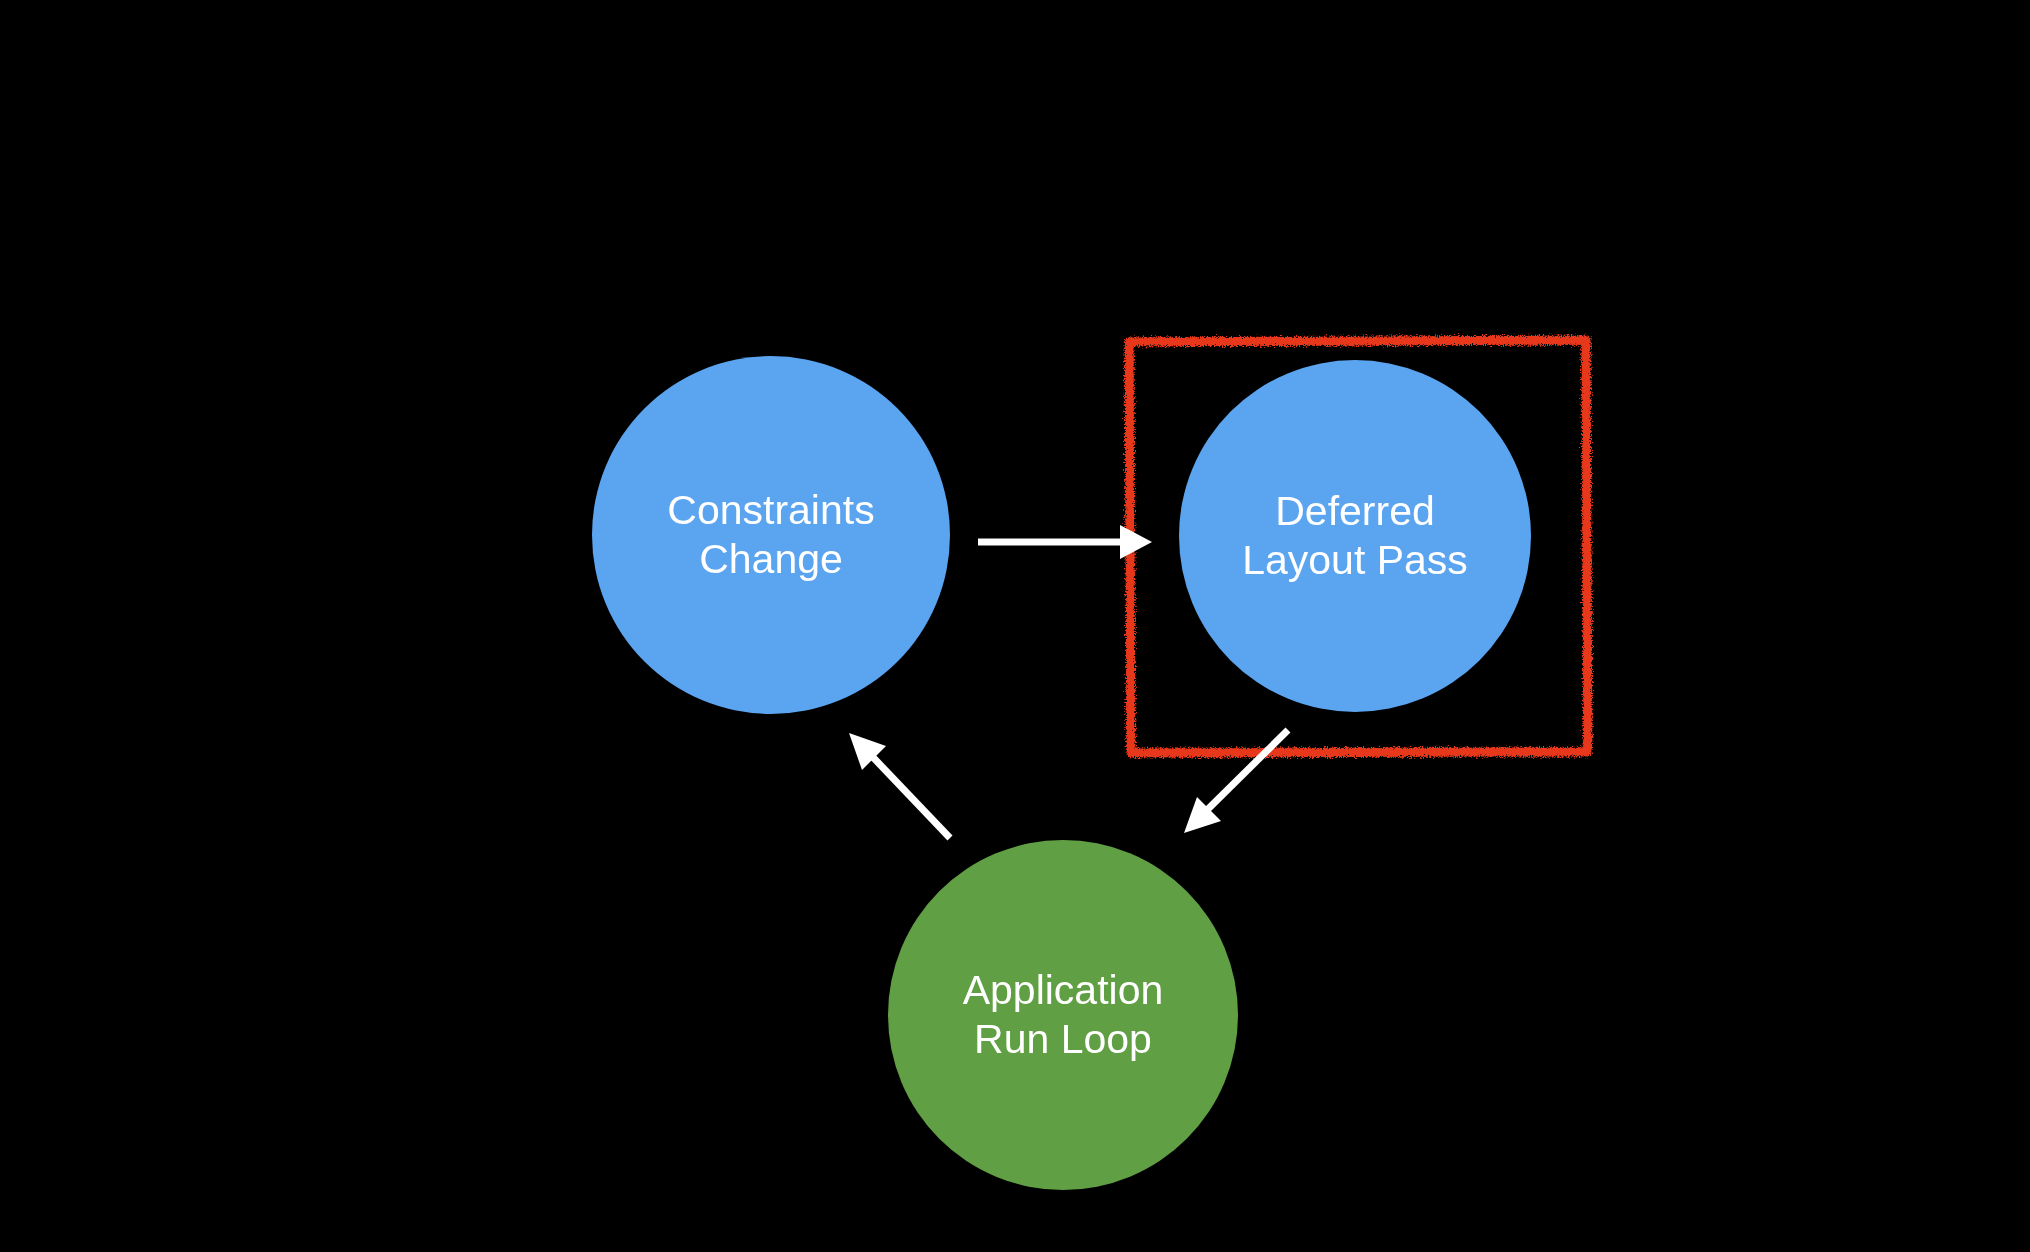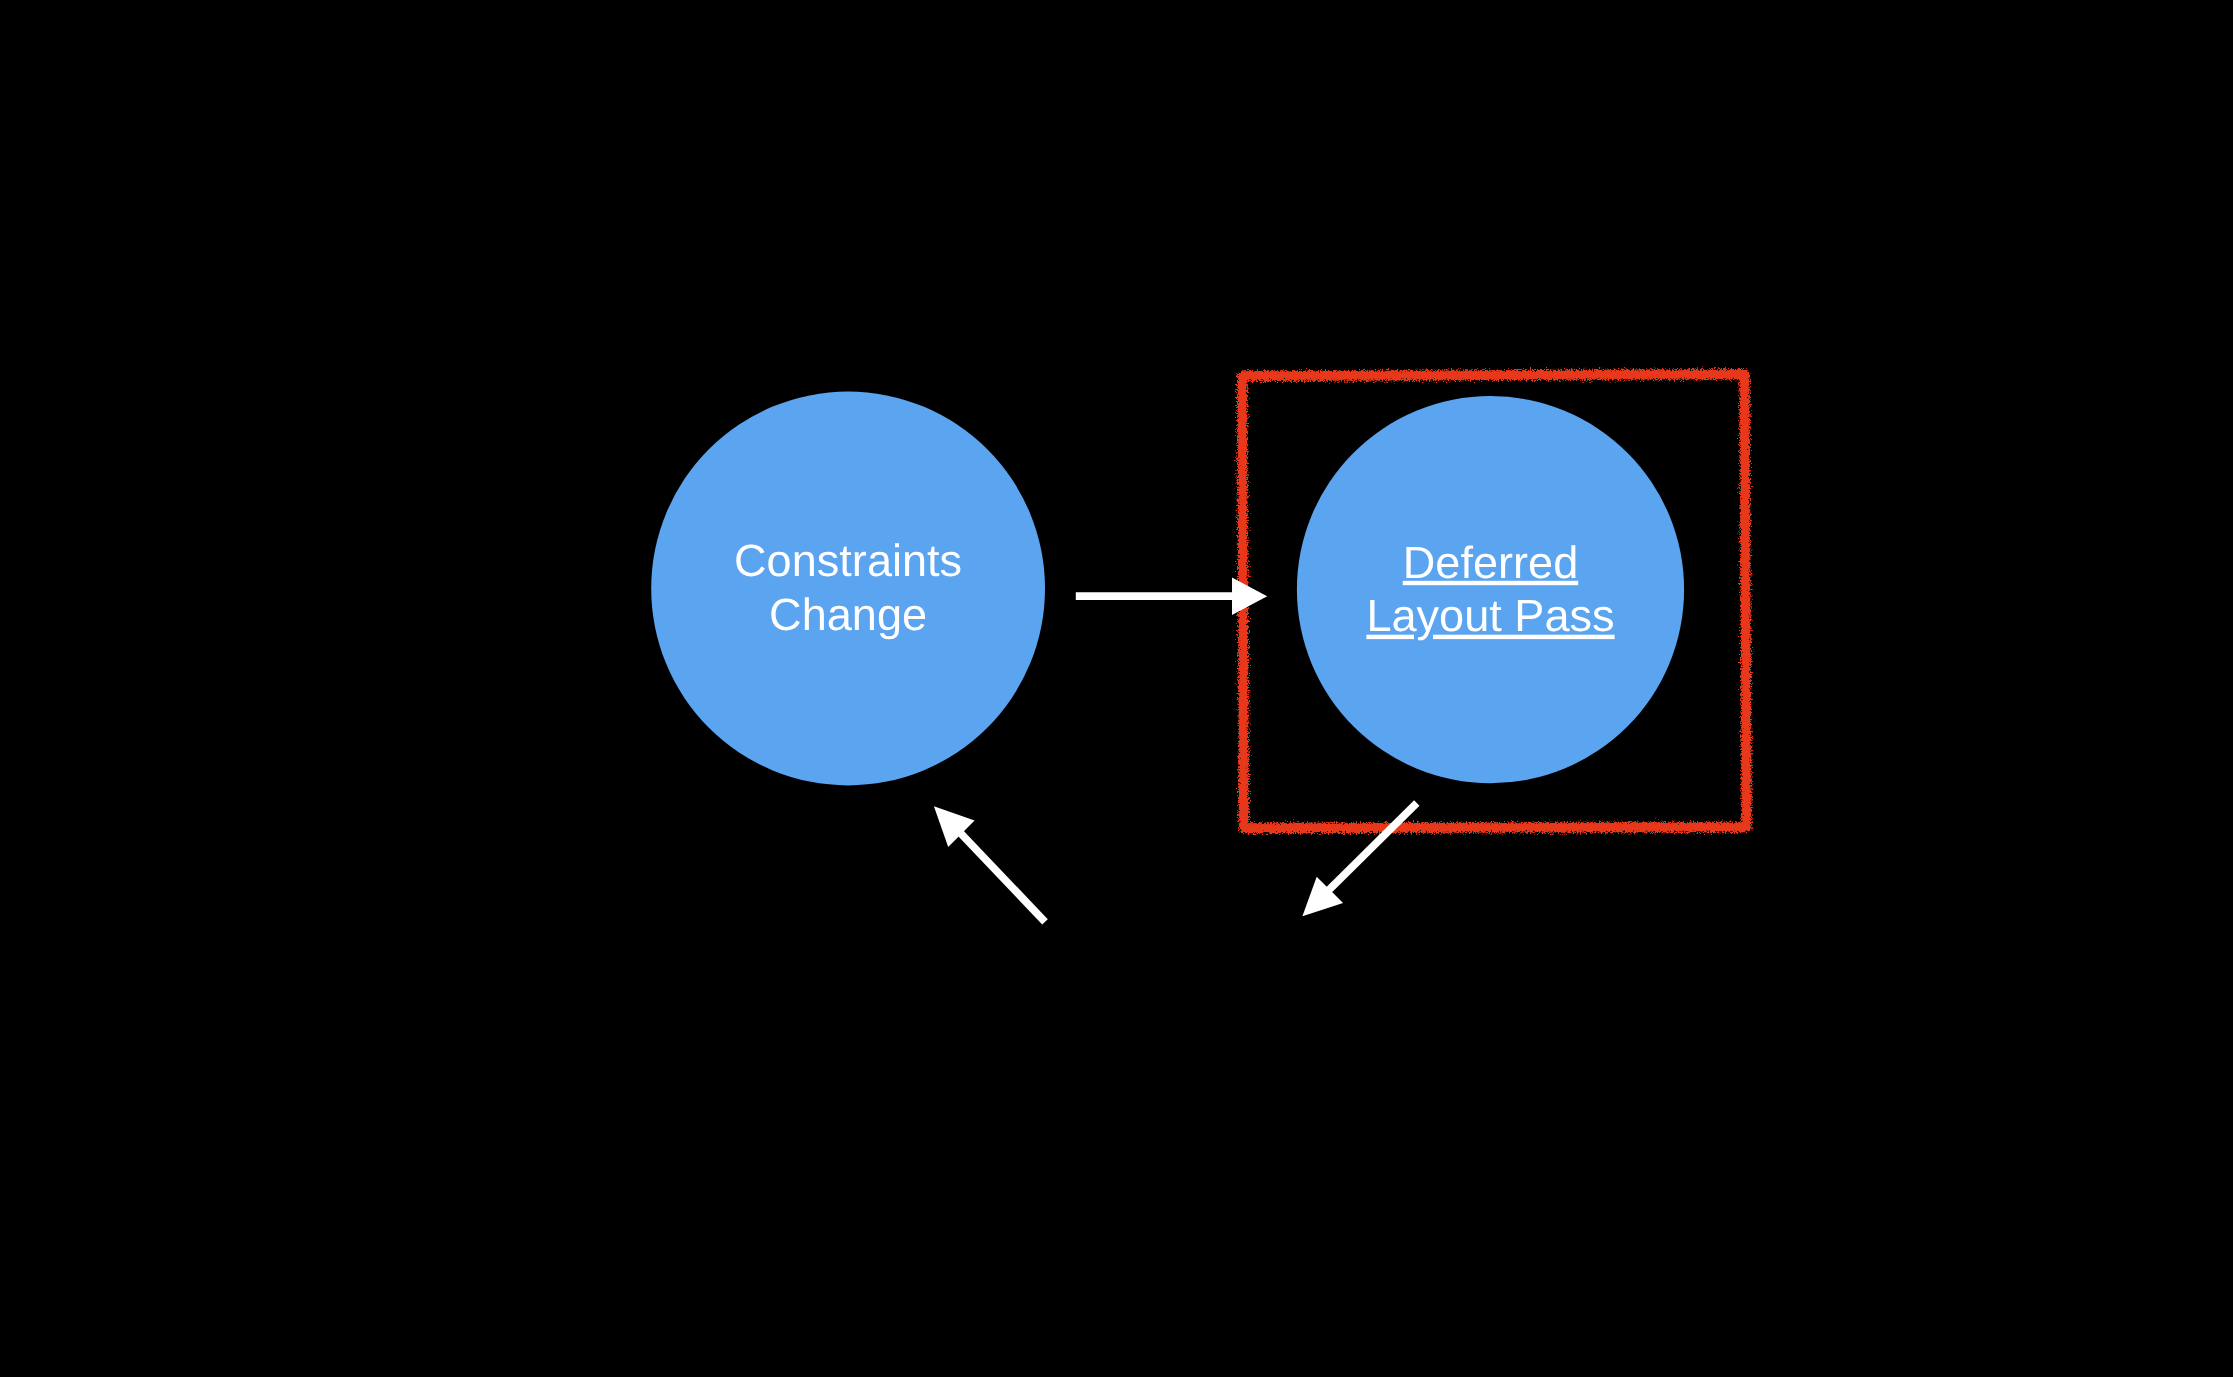--- a/index.html
+++ b/index.html
@@ -69,21 +69,20 @@
     left: 592px;
     top: 356px;
     width: 358px;
     height: 358px;
   }
   #node-deferred-layout-pass {
     left: 1179px;
     top: 360px;
     width: 352px;
     height: 352px;
-    text-decoration: underline;
   }
   #node-application-run-loop {
     left: 888px;
     top: 840px;
     width: 350px;
     height: 350px;
   }
 
   
   #highlight-box {
@@ -137,20 +136,24 @@
     <div class="node" id="node-constraints-change" style="background:#5ba4f0;">
       <span class="node-label">Constraints
 Change</span>
     </div>
 
     <div class="node" id="node-deferred-layout-pass" style="background:#5ba4f0;">
       <span class="node-label">Deferred
 Layout Pass</span>
     </div>
 
+    <div class="node" id="node-application-run-loop" style="background:#609f43;">
+      <span class="node-label">Application
+Run Loop</span>
+    </div>
 
     <svg id="arrows-layer" viewBox="0 0 2030 1252" xmlns="http://www.w3.org/2000/svg">
 
       <g>
         <line x1="978" y1="542" x2="1130" y2="542" stroke="#ffffff" stroke-width="7"></line>
         <polygon points="1152,542 1120,525 1120,559" fill="#ffffff"></polygon>
       </g>
 
       <g>
         <line x1="1288" y1="730" x2="1203" y2="814" stroke="#ffffff" stroke-width="7"></line>

